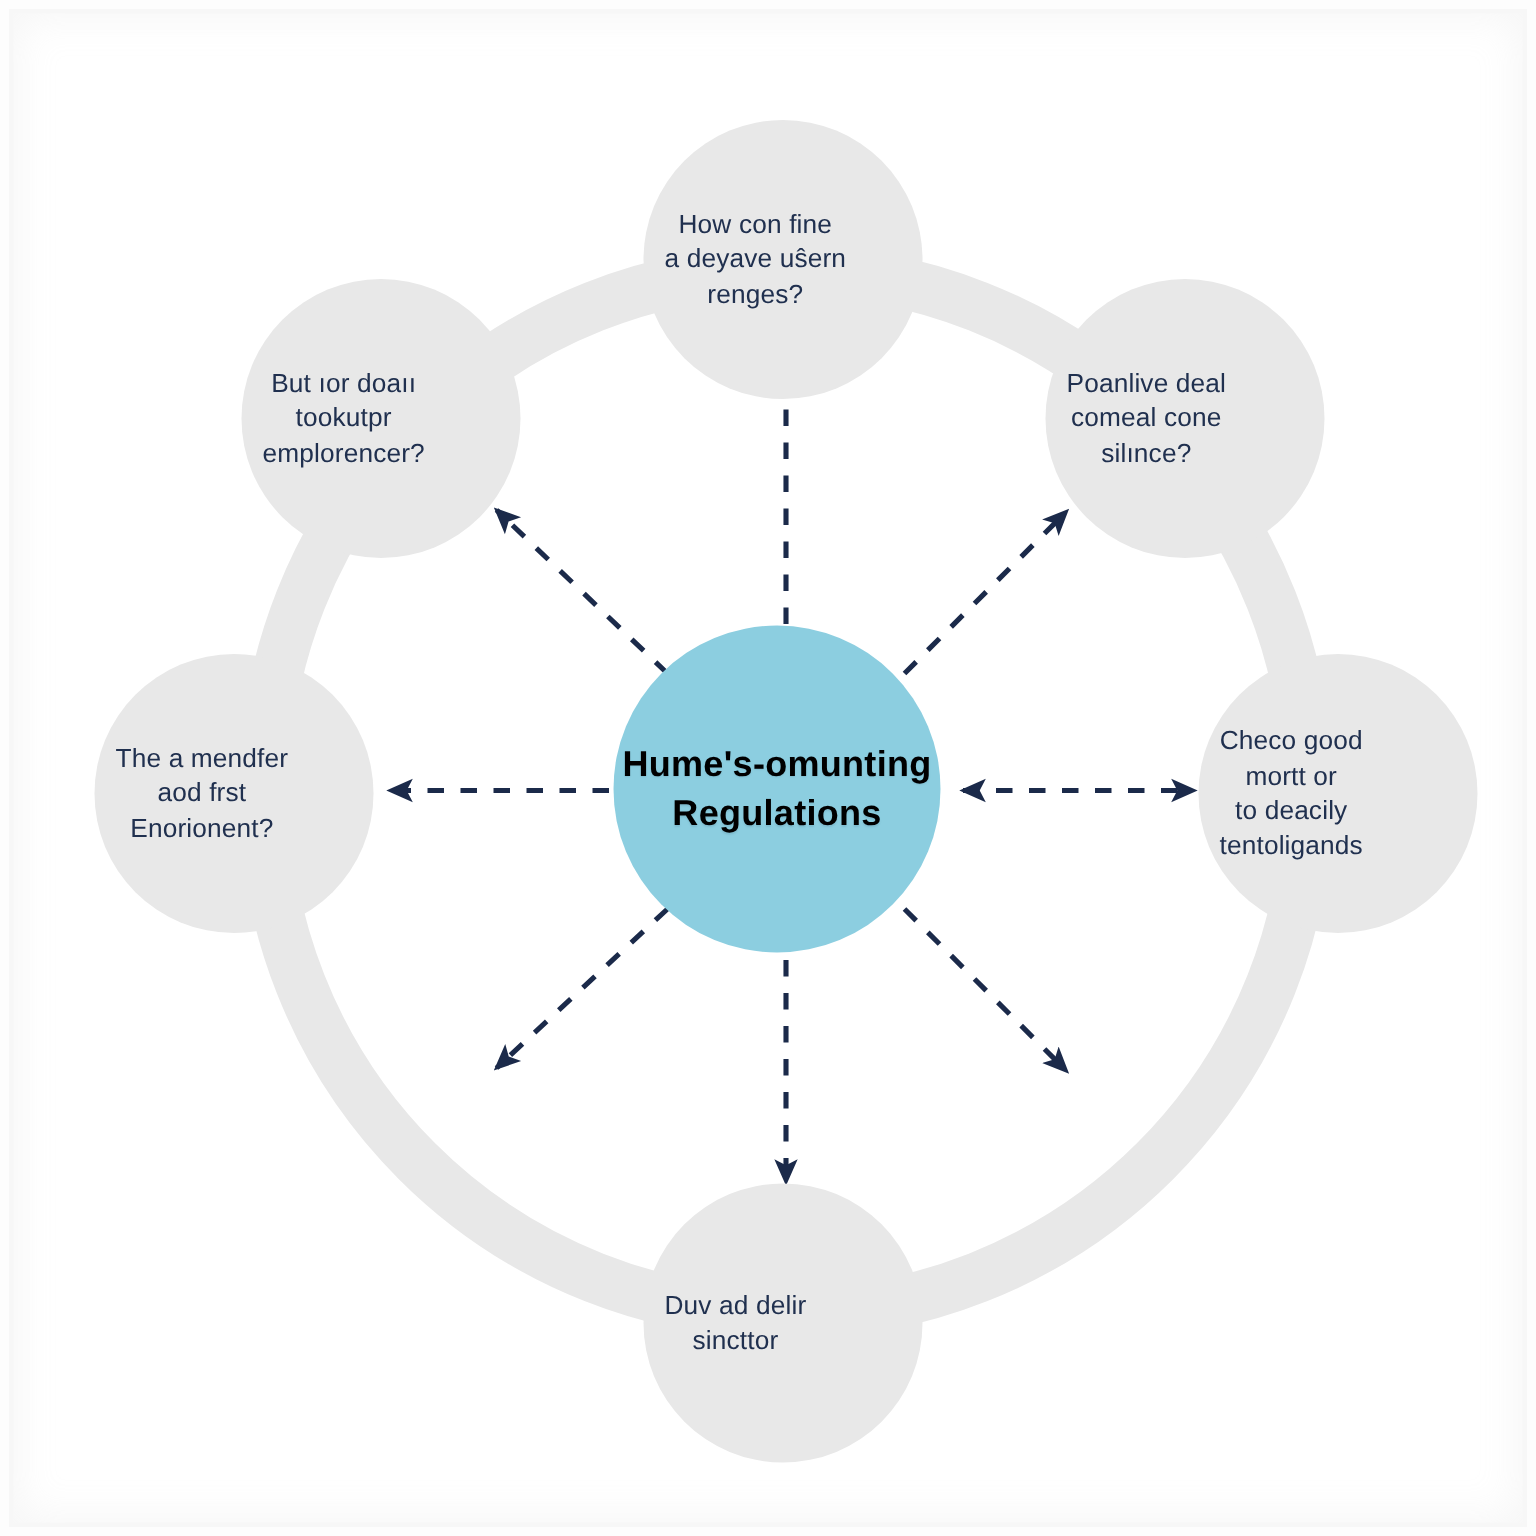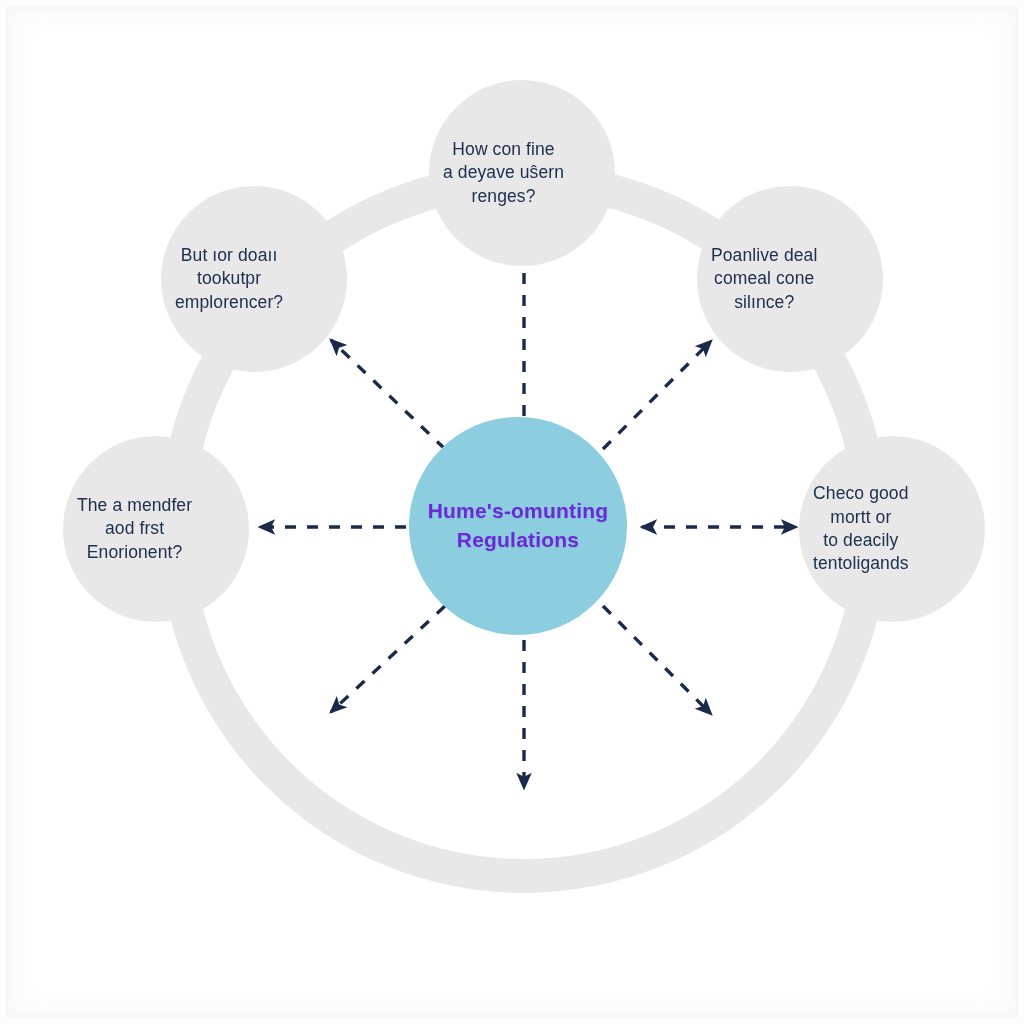--- a/index.html
+++ b/index.html
@@ -64,22 +64,22 @@
     align-items: center;
     justify-content: center;
     text-align: center;
     z-index: 20;
     left: 403px;
     top: 411px;
     width: 218px;
     height: 218px;
   }
   #center-node .center-label {
-    color: #6d28d9;
-    font-size: 21px;
+    color: #000000;
+    font-size: 24px;
     font-weight: bold;
     line-height: 1.38;
     white-space: pre-line;
     letter-spacing: 0.2px;
     text-shadow: 0 1px 1px rgba(90,140,160,0.25);
   }
   
   .n-top        { left: 423px; top: 74px;  width: 186px; height: 186px; }
   .n-topright   { left: 691px; top: 180px; width: 186px; height: 186px; }
   .n-right      { left: 793px; top: 430px; width: 186px; height: 186px; }
@@ -136,20 +136,24 @@
   </div>
 
   <div class="node n-right">
     <span class="node-label">Checo good
 mortt or
 to deacily
 tentoligands</span>
   </div>
 
 
+  <div class="node n-bottom">
+    <span class="node-label">Duv ad delir
+sincttor</span>
+  </div>
 
 
   <div class="node n-left">
     <span class="node-label">The a mendfer
 aod frst
 Enorionent?</span>
   </div>
 
   <div class="node n-topleft">
     <span class="node-label">But ıor doaıı

